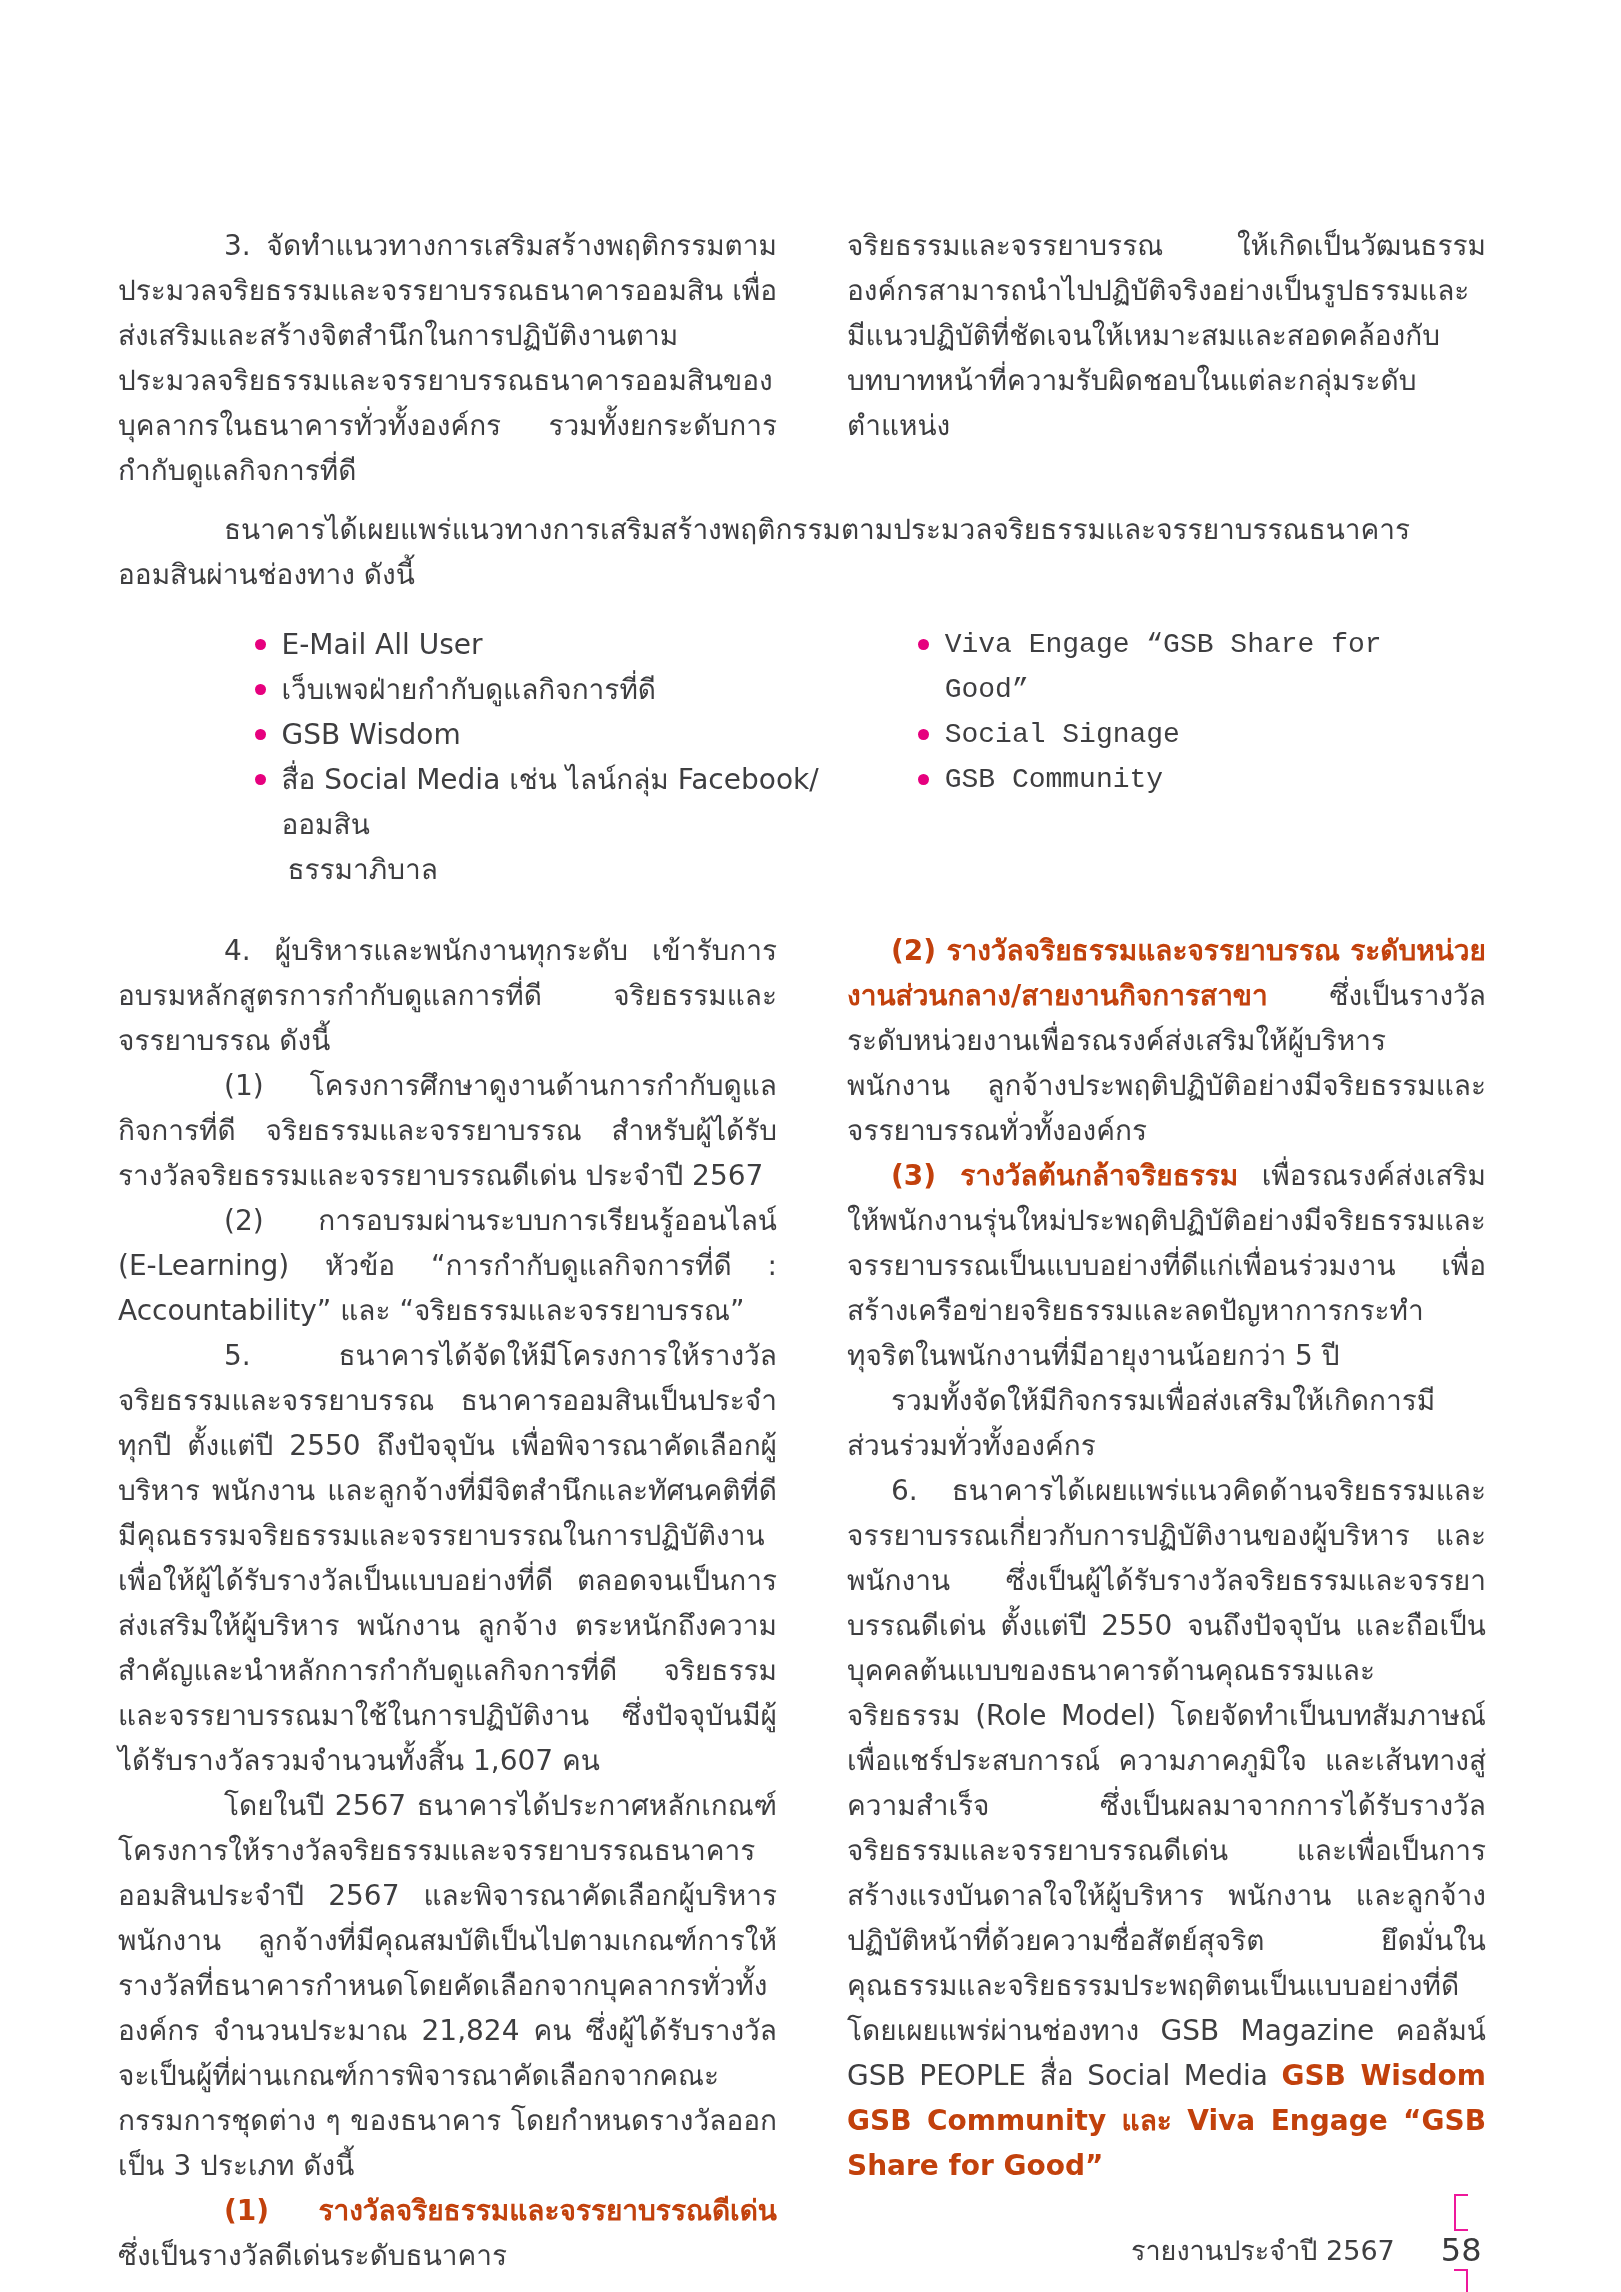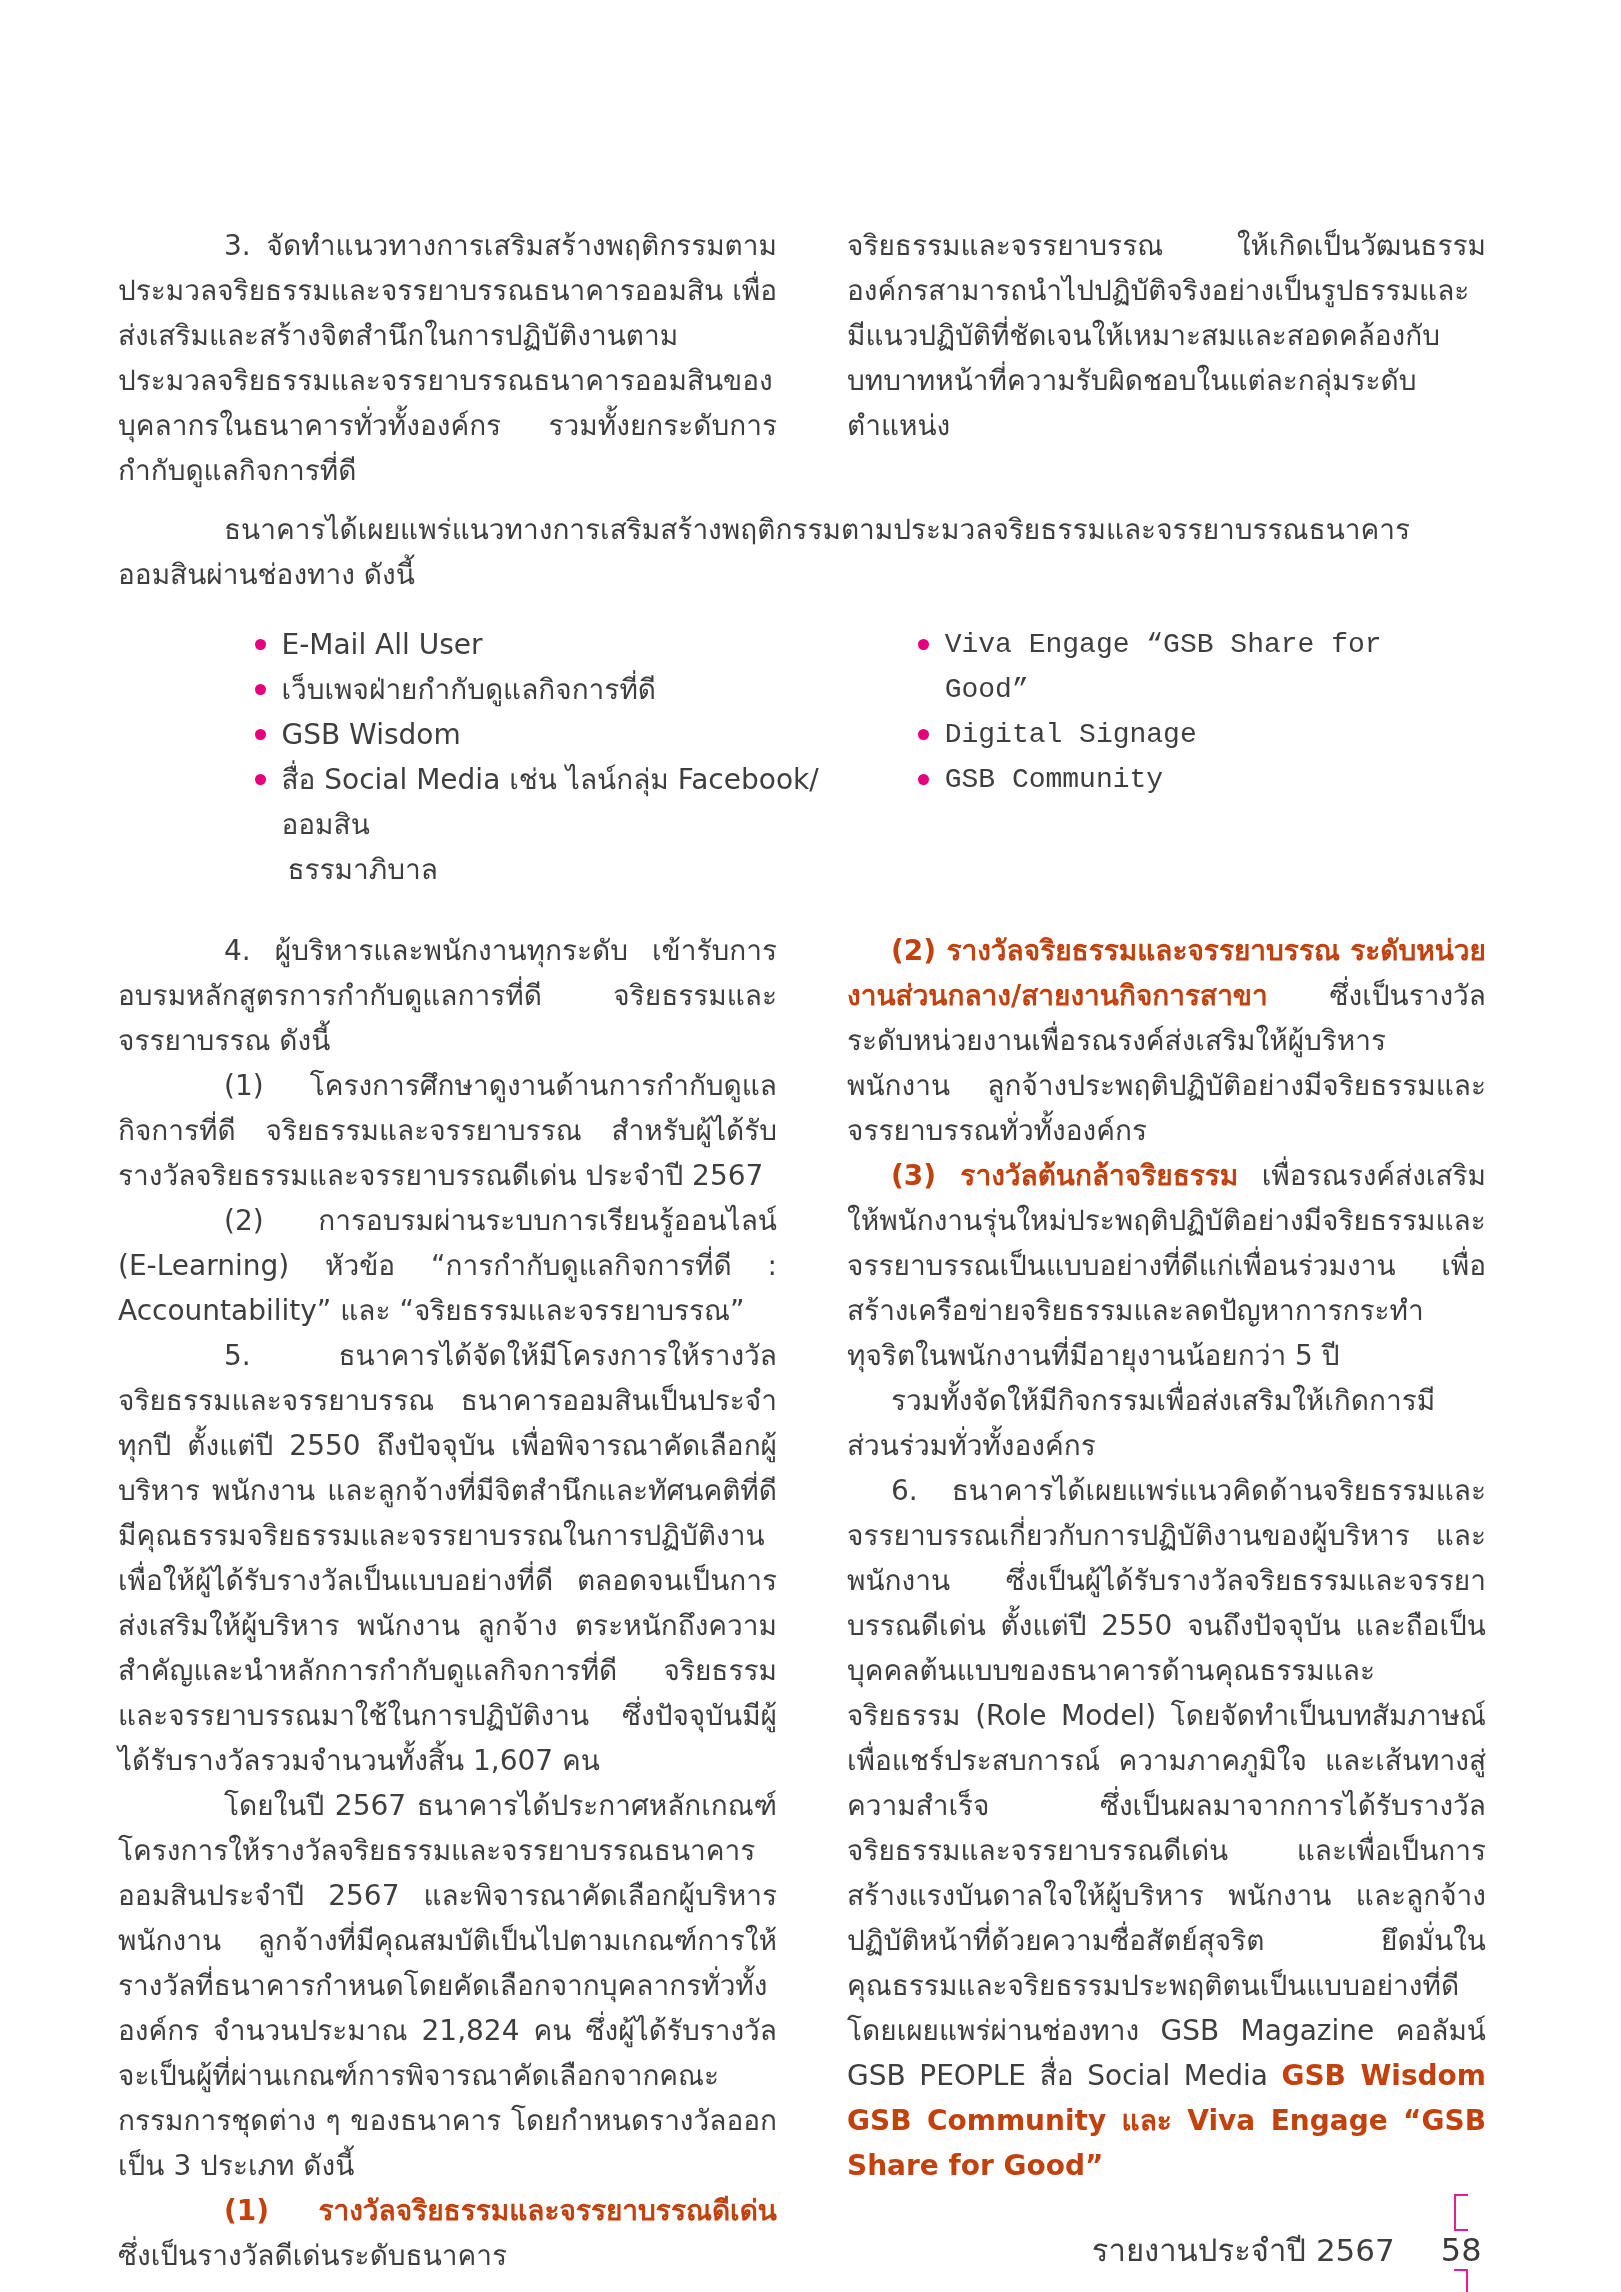--- a/index.html
+++ b/index.html
@@ -41,21 +41,21 @@
   .btext { display:block; }
   .wrap2 { display:block; padding-left:5.9px; }
 
   
   .footer {
     position:absolute;
     top:2194px; right:117px;
     display:flex; align-items:center;
     color:#3e3e40;
   }
-  .footer-label { font-size:31px; line-height:37px; }
+  .footer-label { font-size:27px; line-height:37px; }
   .pageno-wrap { display:flex; align-items:center; margin-left:23.5px;flex-direction:column; }
   .brk { display:inline-block; width:14.7px; height:37px; box-sizing:border-box; }
   .brk.l { border-left:2.9px solid #ee189b; border-top:2.9px solid #ee189b; border-bottom:2.9px solid #ee189b; }
   .brk.r { border-right:2.9px solid #ee189b; border-top:2.9px solid #ee189b; border-bottom:2.9px solid #ee189b; }
   .pageno { font-size:32px; padding:0 22.5px; color:#3a3a3c; }
 </style>
 </head>
 <body>
 
 <div class="page">
@@ -90,21 +90,21 @@
           </span>
         </li>
       </ul>
       <ul class="blist right-list col-r">
         <li>
           <span class="dot"></span>
           <span class="btext">Viva Engage “GSB Share for Good”</span>
         </li>
         <li>
           <span class="dot"></span>
-          <span class="btext">Digital Signage</span>
+          <span class="btext">Social Signage</span>
         </li>
         <li>
           <span class="dot"></span>
           <span class="btext">GSB Community</span>
         </li>
       </ul>
     </div>
 
     <div class="two-col mt-row">
       <div class="col-l">

